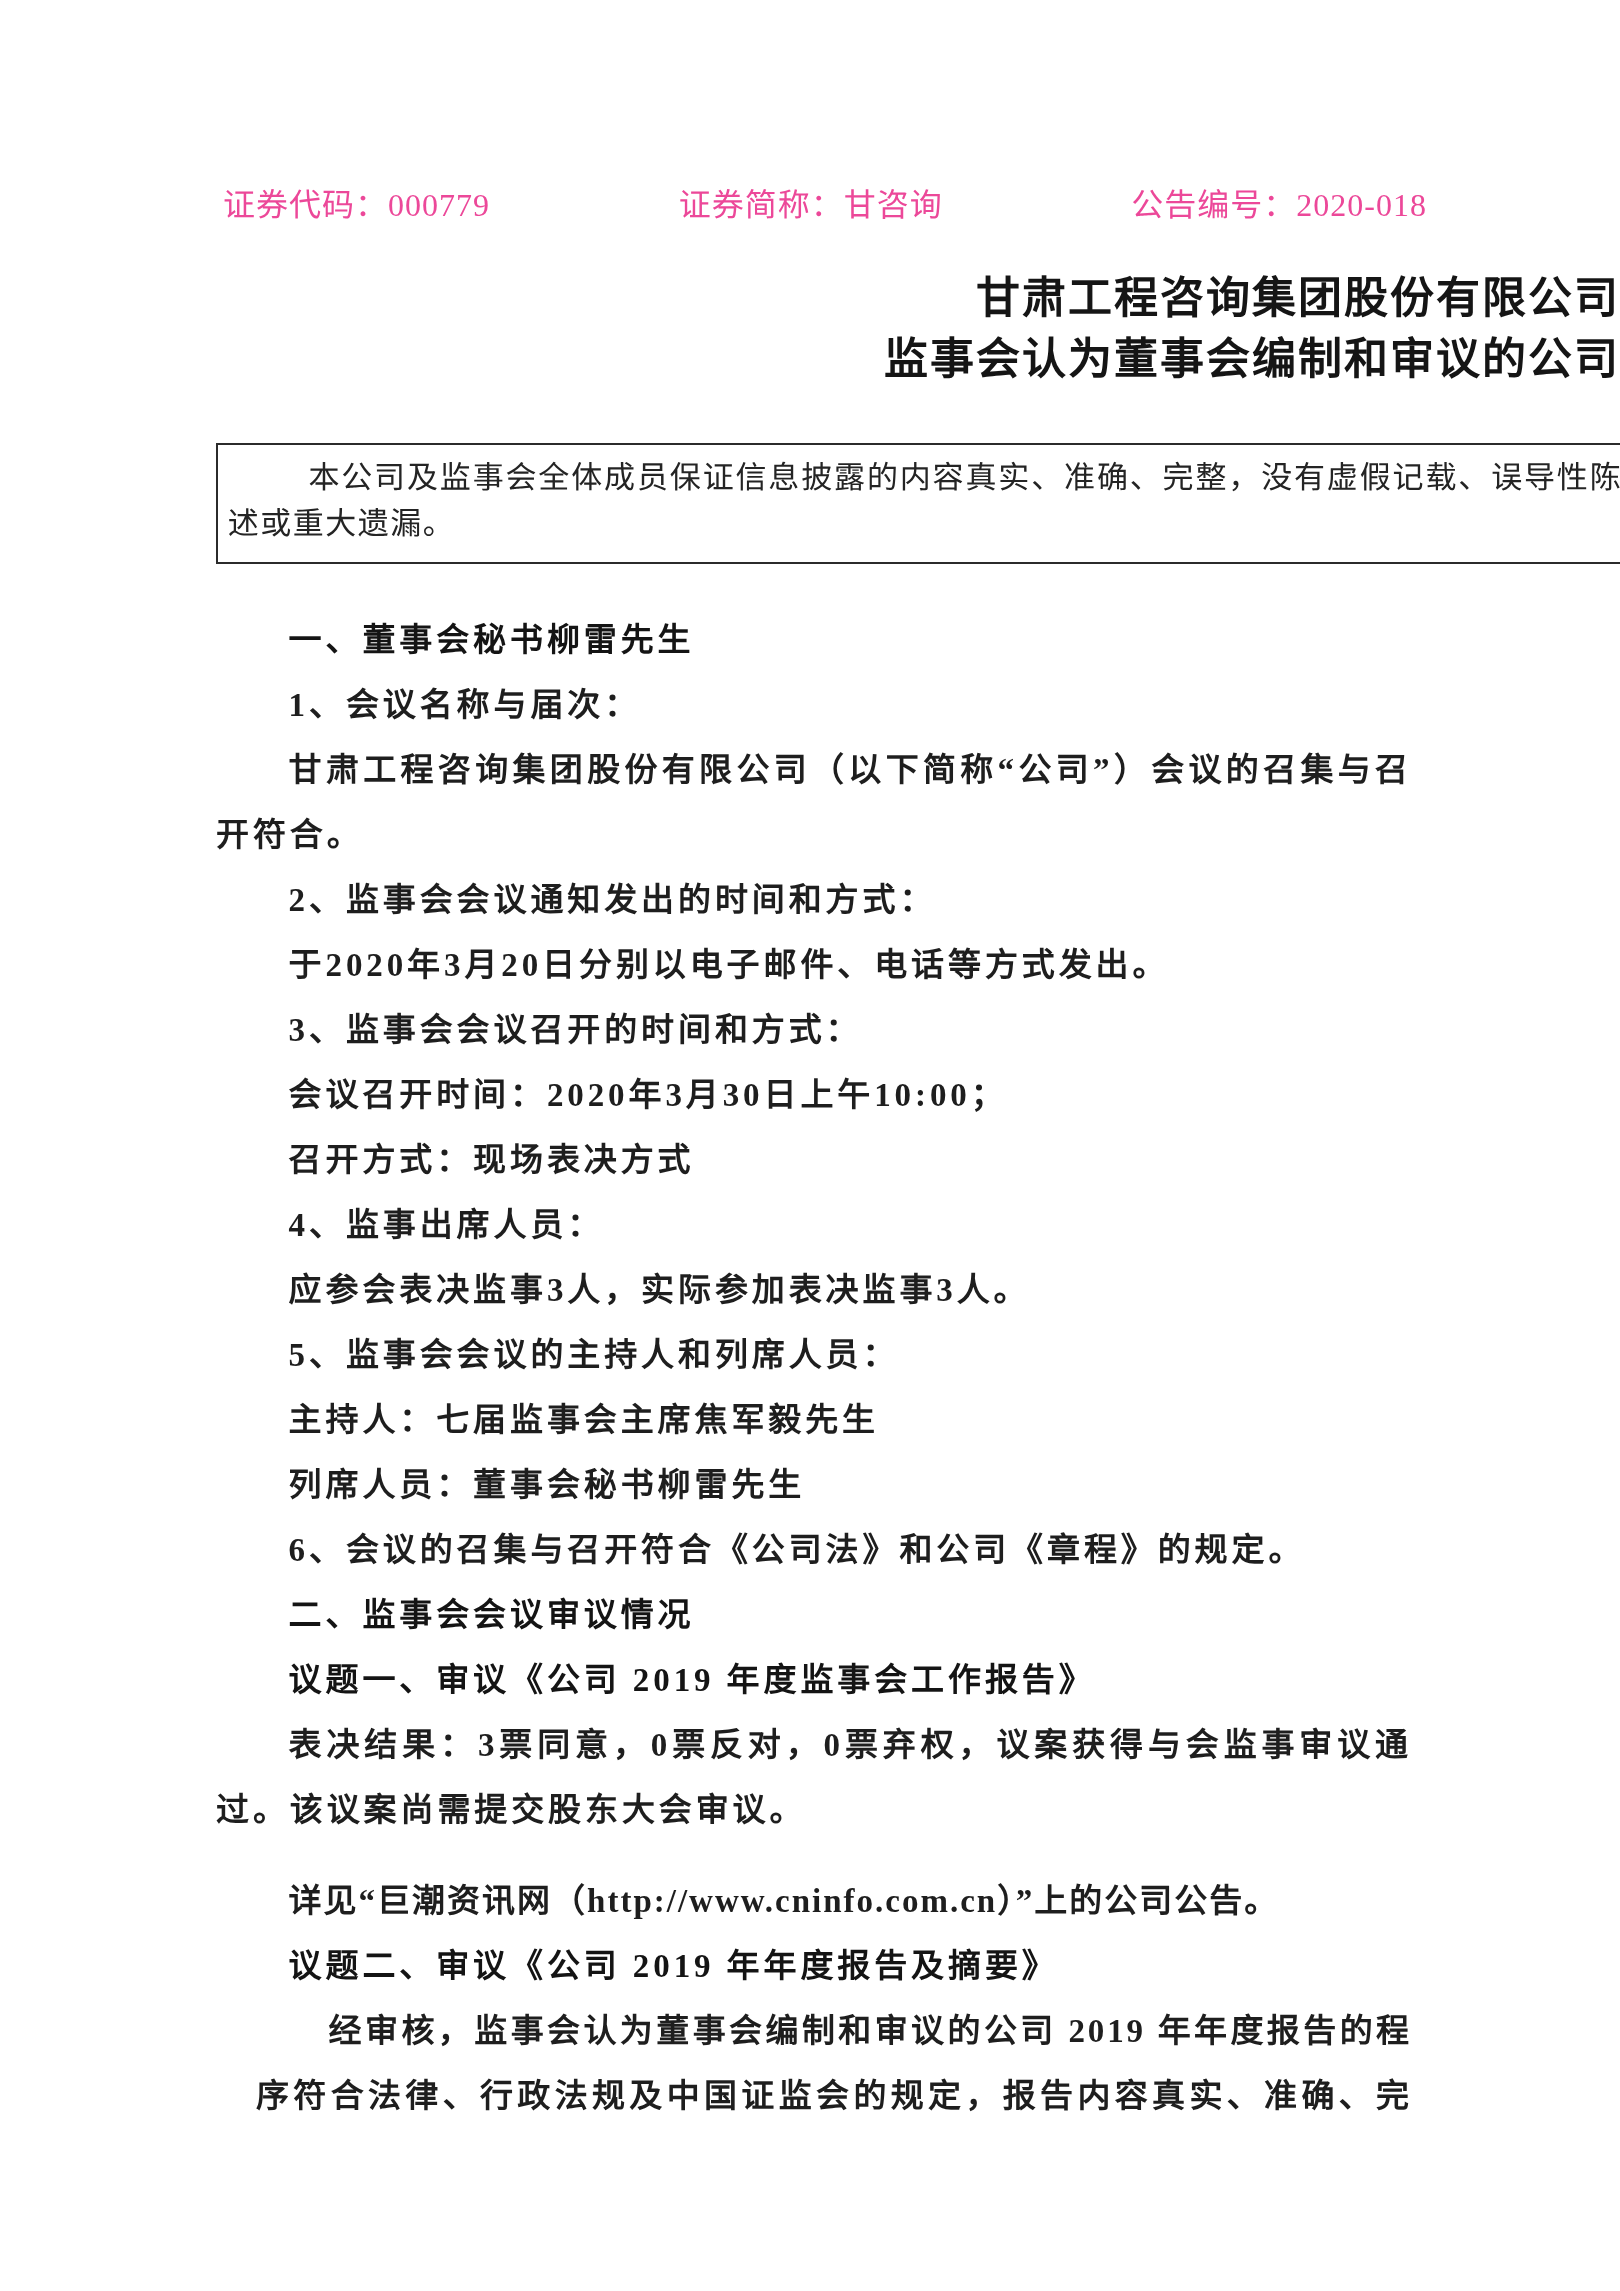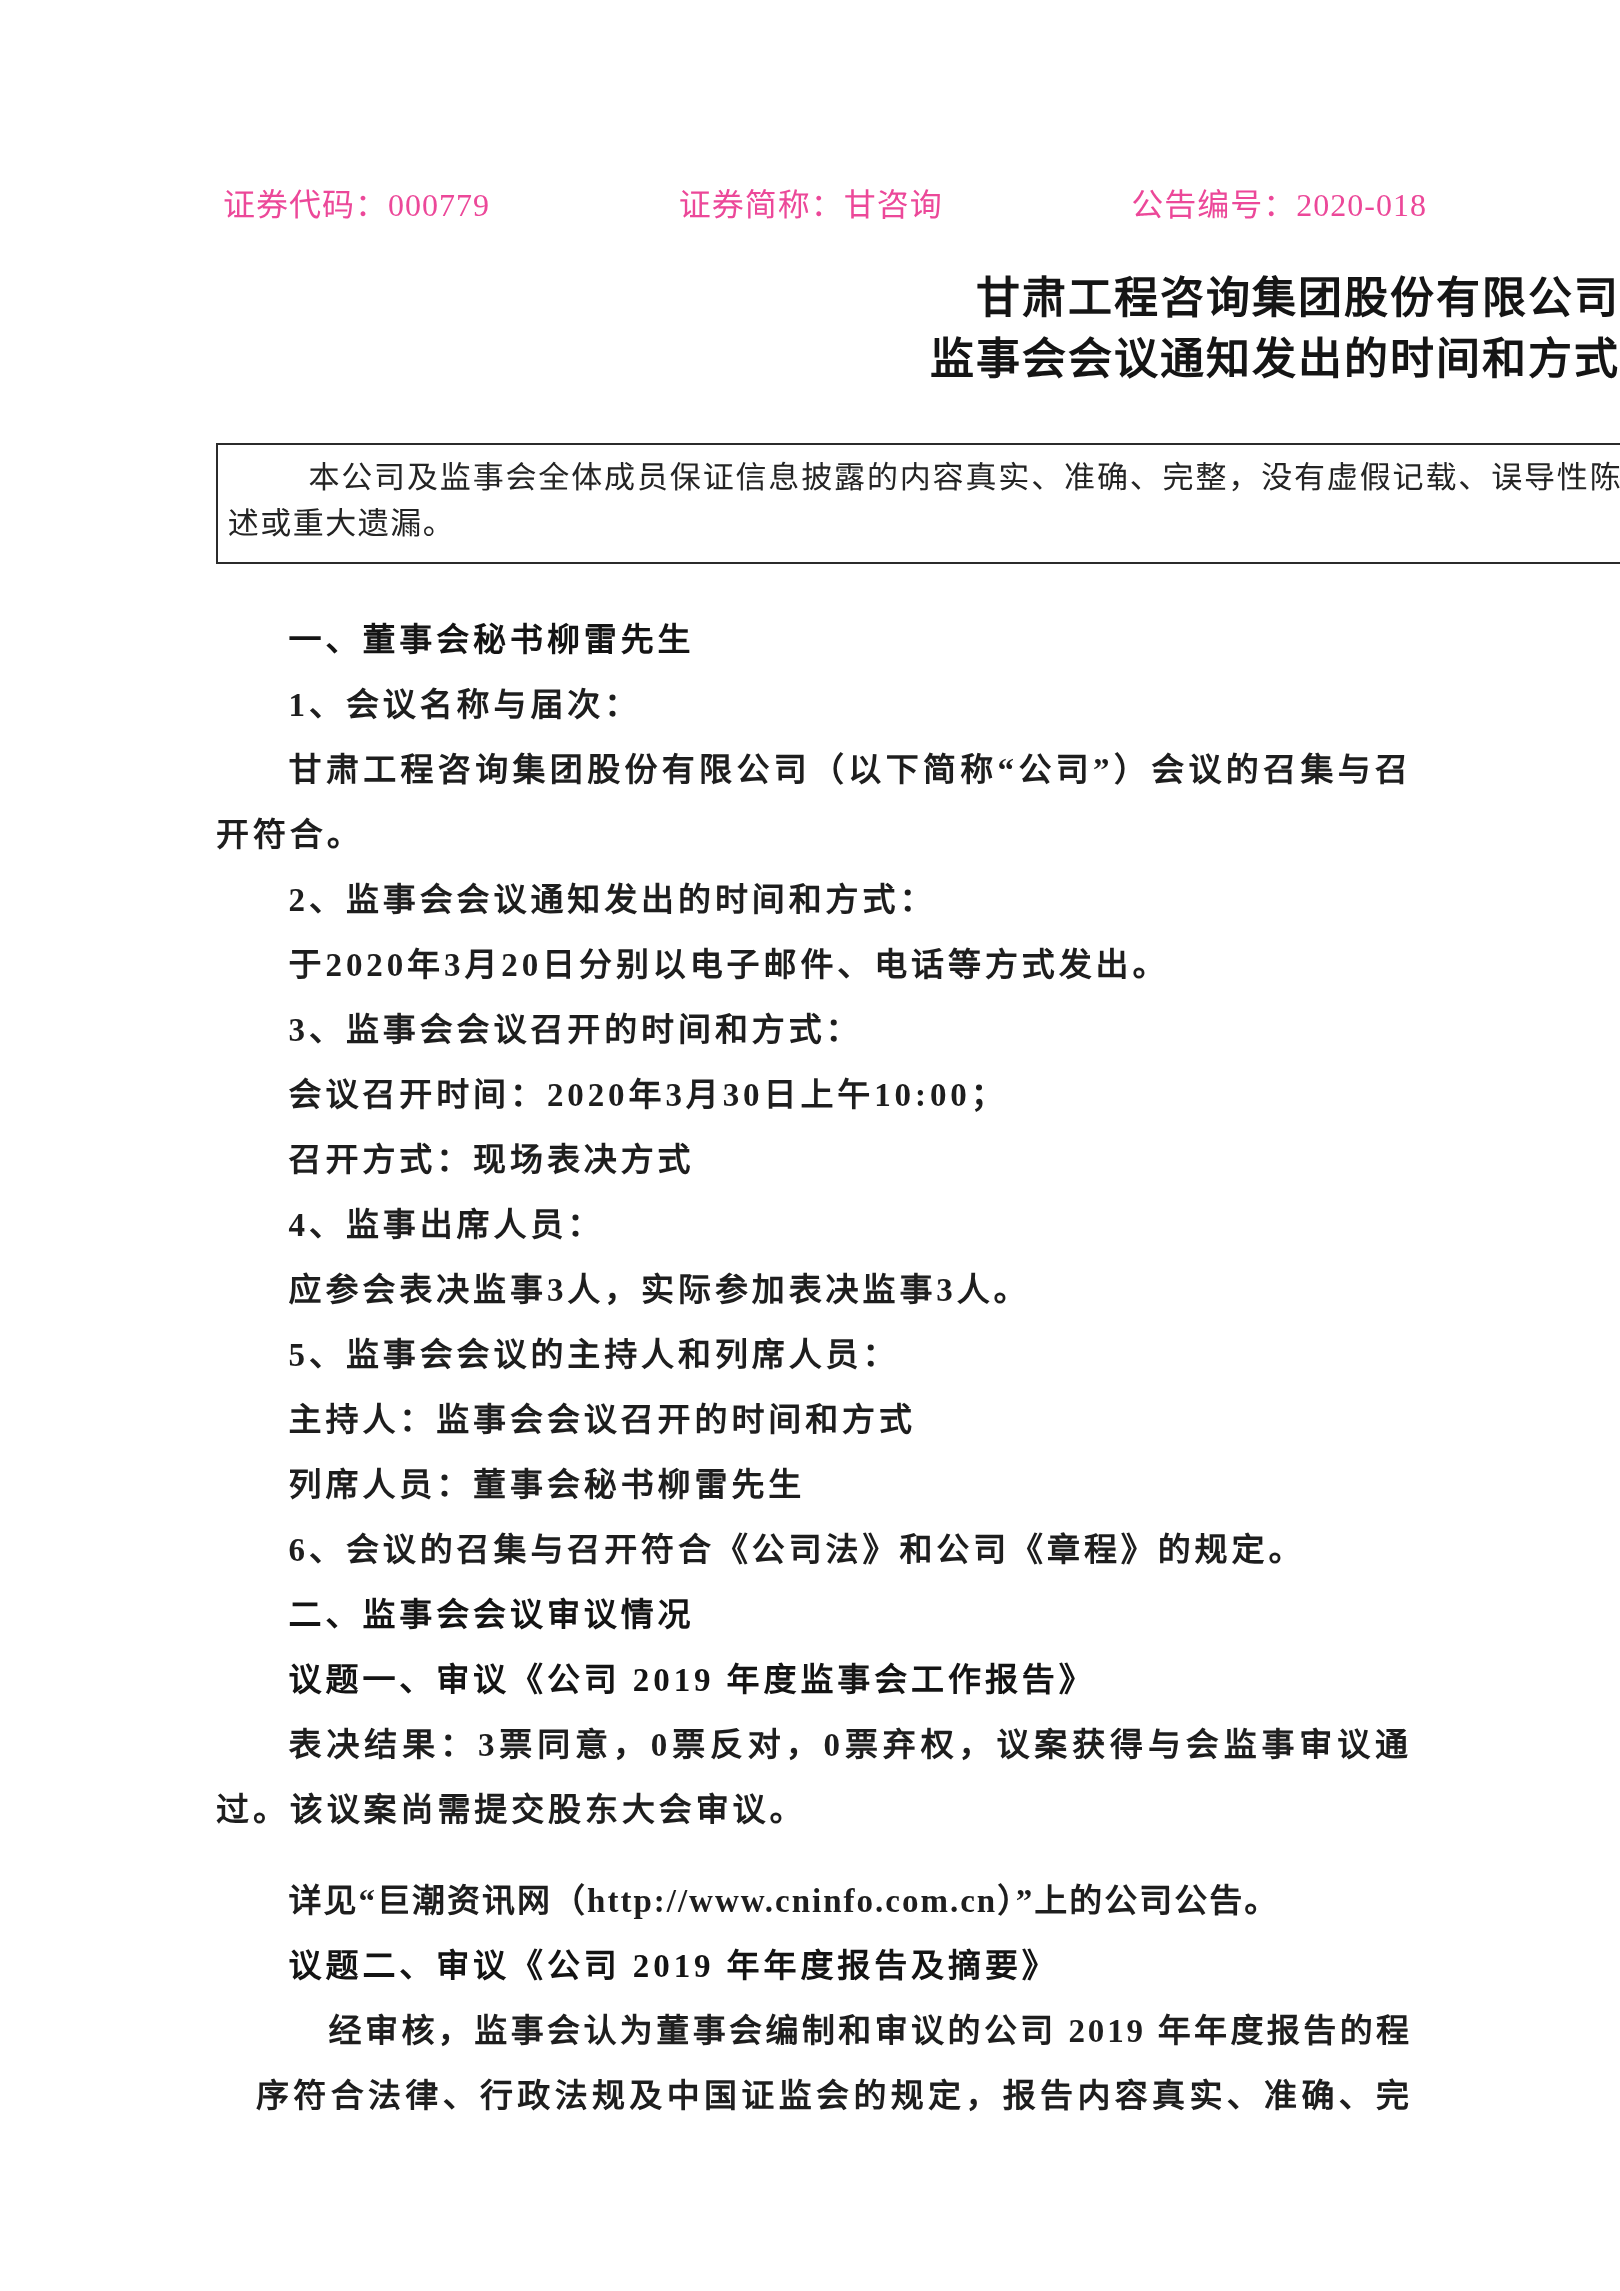--- a/index.html
+++ b/index.html
@@ -102,40 +102,40 @@
 <div class="page">
 
   <div class="header-row">
     <span>证券代码：000779</span>
     <span>证券简称：甘咨询</span>
     <span>公告编号：2020-018</span>
   </div>
 
   <div class="title-block">
     <div>甘肃工程咨询集团股份有限公司</div>
-    <div>监事会会议通知发出的时间和方式</div>
+    <div>监事会认为董事会编制和审议的公司</div>
   </div>
 
   <div class="disclaimer-box">
     <p>本公司及监事会全体成员保证信息披露的内容真实、准确、完整，没有虚假记载、误导性陈述或重大遗漏。</p>
   </div>
 
   <div class="doc-body" id="doc-body">
       <p class="bold ">一、董事会秘书柳雷先生</p>
       <p class="">1、会议名称与届次：</p>
       <p class="">甘肃工程咨询集团股份有限公司（以下简称“公司”）会议的召集与召开符合。</p>
       <p class="">2、监事会会议通知发出的时间和方式：</p>
       <p class="">于2020年3月20日分别以电子邮件、电话等方式发出。</p>
       <p class="">3、监事会会议召开的时间和方式：</p>
       <p class="">会议召开时间：2020年3月30日上午10:00；</p>
       <p class="">召开方式：现场表决方式</p>
       <p class="">4、监事出席人员：</p>
       <p class="">应参会表决监事3人，实际参加表决监事3人。</p>
       <p class="">5、监事会会议的主持人和列席人员：</p>
-      <p class="">主持人：监事会会议召开的时间和方式</p>
+      <p class="">主持人：七届监事会主席焦军毅先生</p>
       <p class="">列席人员：董事会秘书柳雷先生</p>
       <p class="">6、会议的召集与召开符合《公司法》和公司《章程》的规定。</p>
       <p class="bold ">二、监事会会议审议情况</p>
       <p class="bold ">议题一、审议《公司 2019 年度监事会工作报告》</p>
       <p class="">表决结果：3票同意，0票反对，0票弃权，议案获得与会监事审议通过。该议案尚需提交股东大会审议。</p>
       <p class="detail">详见“巨潮资讯网（http://www.cninfo.com.cn）”上的公司公告。</p>
       <p class="bold ">议题二、审议《公司 2019 年年度报告及摘要》</p>
       <p class="continued">经审核，监事会认为董事会编制和审议的公司 2019 年年度报告的程序符合法律、行政法规及中国证监会的规定，报告内容真实、准确、完</p>
     </div>
 

